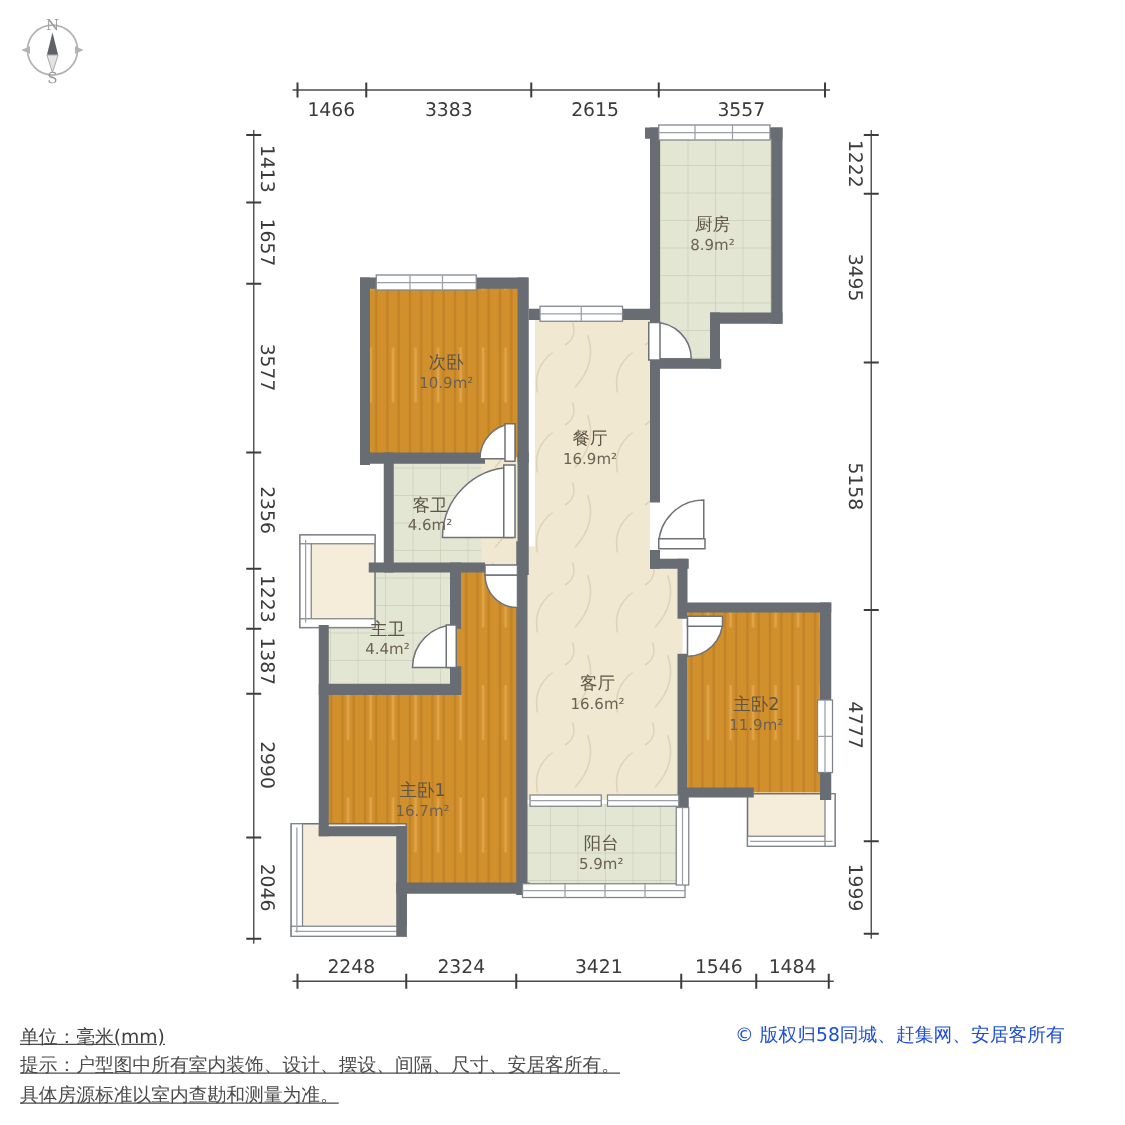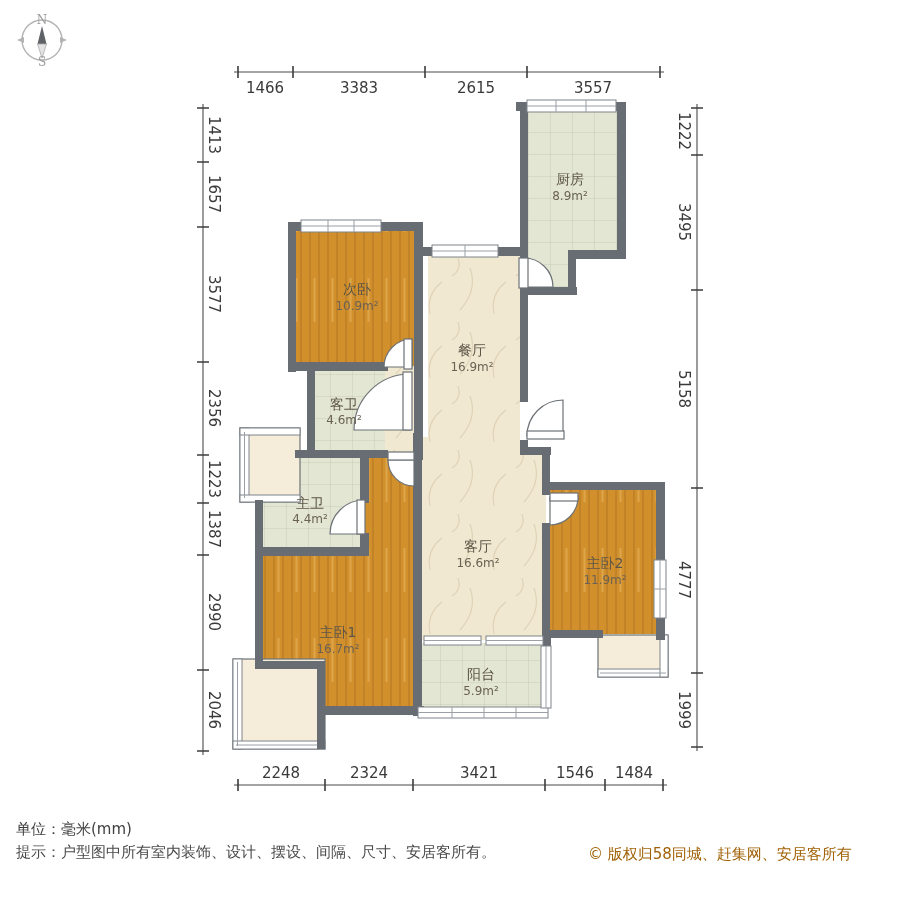--- a/index.html
+++ b/index.html
@@ -9,23 +9,23 @@
   .wall{fill:#686d73;}
   .win{fill:#ffffff;stroke:#7e8389;stroke-width:1;}
   .winline{stroke:#9aa0a6;stroke-width:1;fill:none;}
   .doorarc{fill:#ffffff;stroke:#6d7277;stroke-width:1.2;}
   .doorleaf{fill:#ffffff;stroke:#6d7277;stroke-width:1.2;}
   .dimline{stroke:#4a4a4a;stroke-width:1.1;fill:none;}
   .dimtick{stroke:#3c3c3c;stroke-width:1.6;fill:none;}
   .dim{font-size:15px;fill:#3a3a3a;}
   .roomname{font-size:14px;fill:#5d5546;}
   .roomarea{font-size:12px;fill:#6b6253;}
-  .footer-left{position:absolute;left:16px;top:818px;color:#4a4a4a;font-size:15px;line-height:1.55;}
+  .footer-left{position:absolute;left:16px;top:818px;color:#4a4a4a;font-size:15px;line-height:1.55;text-decoration:underline;}
   .footer-left .l1{color:#3f3f3f;}
-  .copyright{position:absolute;left:588px;top:845px;color:#a16207;font-size:15px;}
+  .copyright{position:absolute;left:588px;top:819px;color:#1d4ed8;font-size:15px;}
 </style>
 </head>
 <body>
 
 <svg id="plan-svg" width="900" height="900" viewBox="0 0 900 900">
   <defs>
     <pattern id="wood" width="18" height="90" patternUnits="userSpaceOnUse">
       <rect width="18" height="90" fill="#d2902d"></rect>
       <path d="M4,0 V90 M13,0 V90" stroke="rgba(130,75,15,0.20)" stroke-width="2"></path>
       <path d="M8.5,8 V52" stroke="rgba(255,220,150,0.28)" stroke-width="2"></path>
@@ -242,14 +242,15 @@
     <text class="dim" transform="rotate(90 679 222)" x="679" y="222" text-anchor="middle">3495</text>
     <text class="dim" transform="rotate(90 679 389)" x="679" y="389" text-anchor="middle">5158</text>
     <text class="dim" transform="rotate(90 679 580)" x="679" y="580" text-anchor="middle">4777</text>
     <text class="dim" transform="rotate(90 679 710)" x="679" y="710" text-anchor="middle">1999</text>
   </g>
 </svg>
 
 <div class="footer-left">
   <div class="l1">单位：毫米(mm)</div>
   <div>提示：户型图中所有室内装饰、设计、摆设、间隔、尺寸、安居客所有。</div>
+  <div>具体房源标准以室内查勘和测量为准。</div>
 </div>
 <div class="copyright">© 版权归58同城、赶集网、安居客所有</div>
 
 </body></html>

